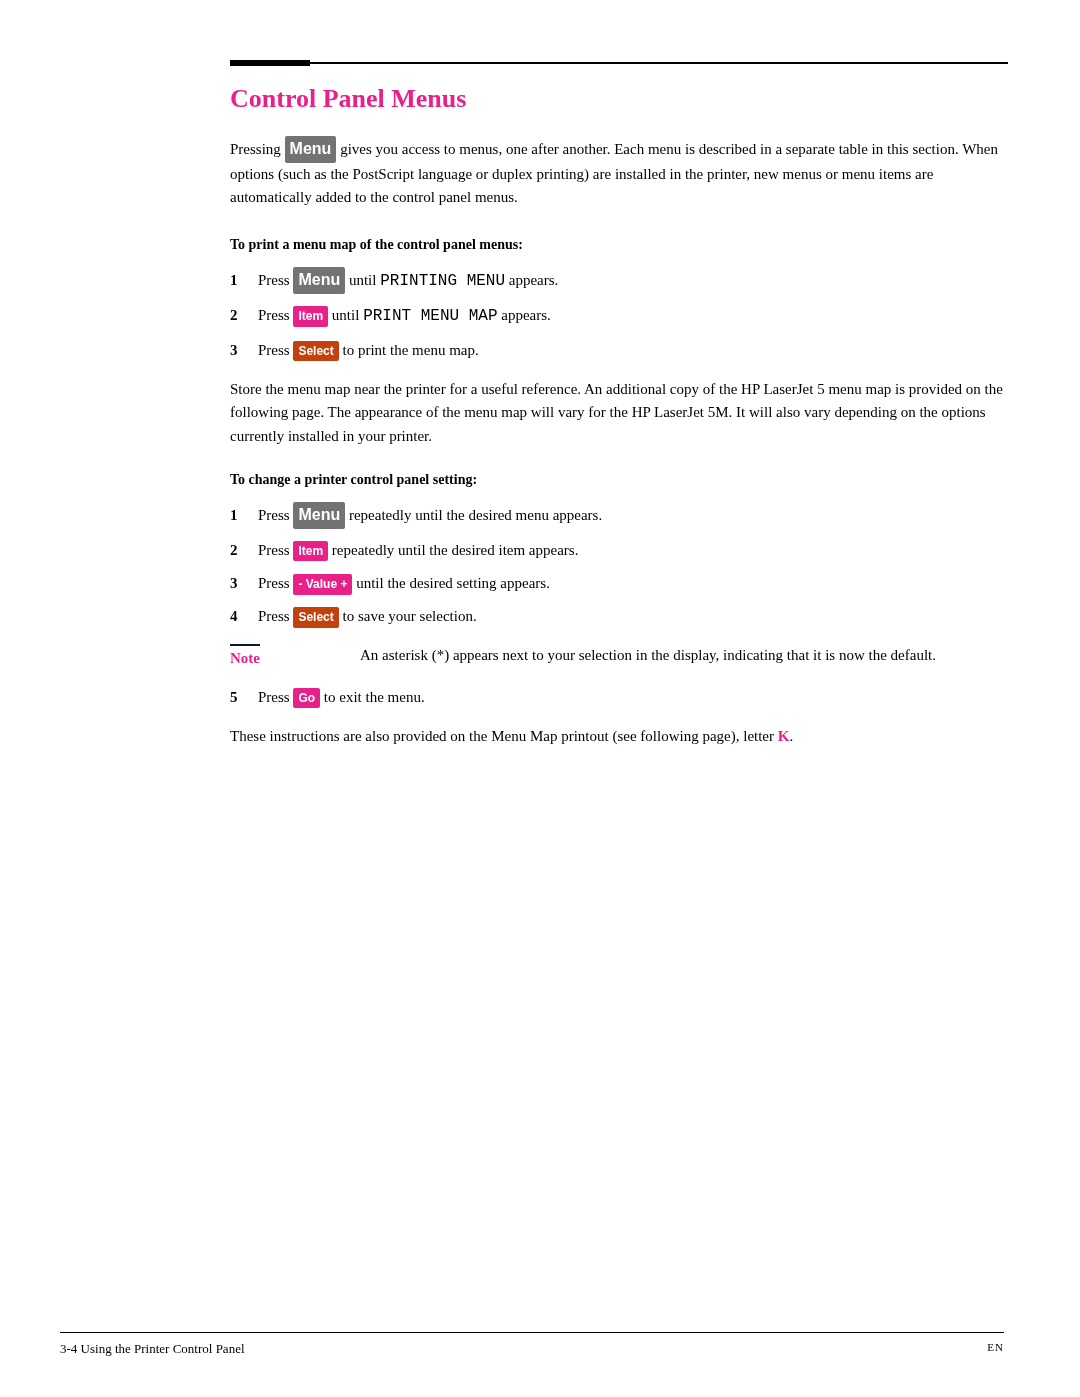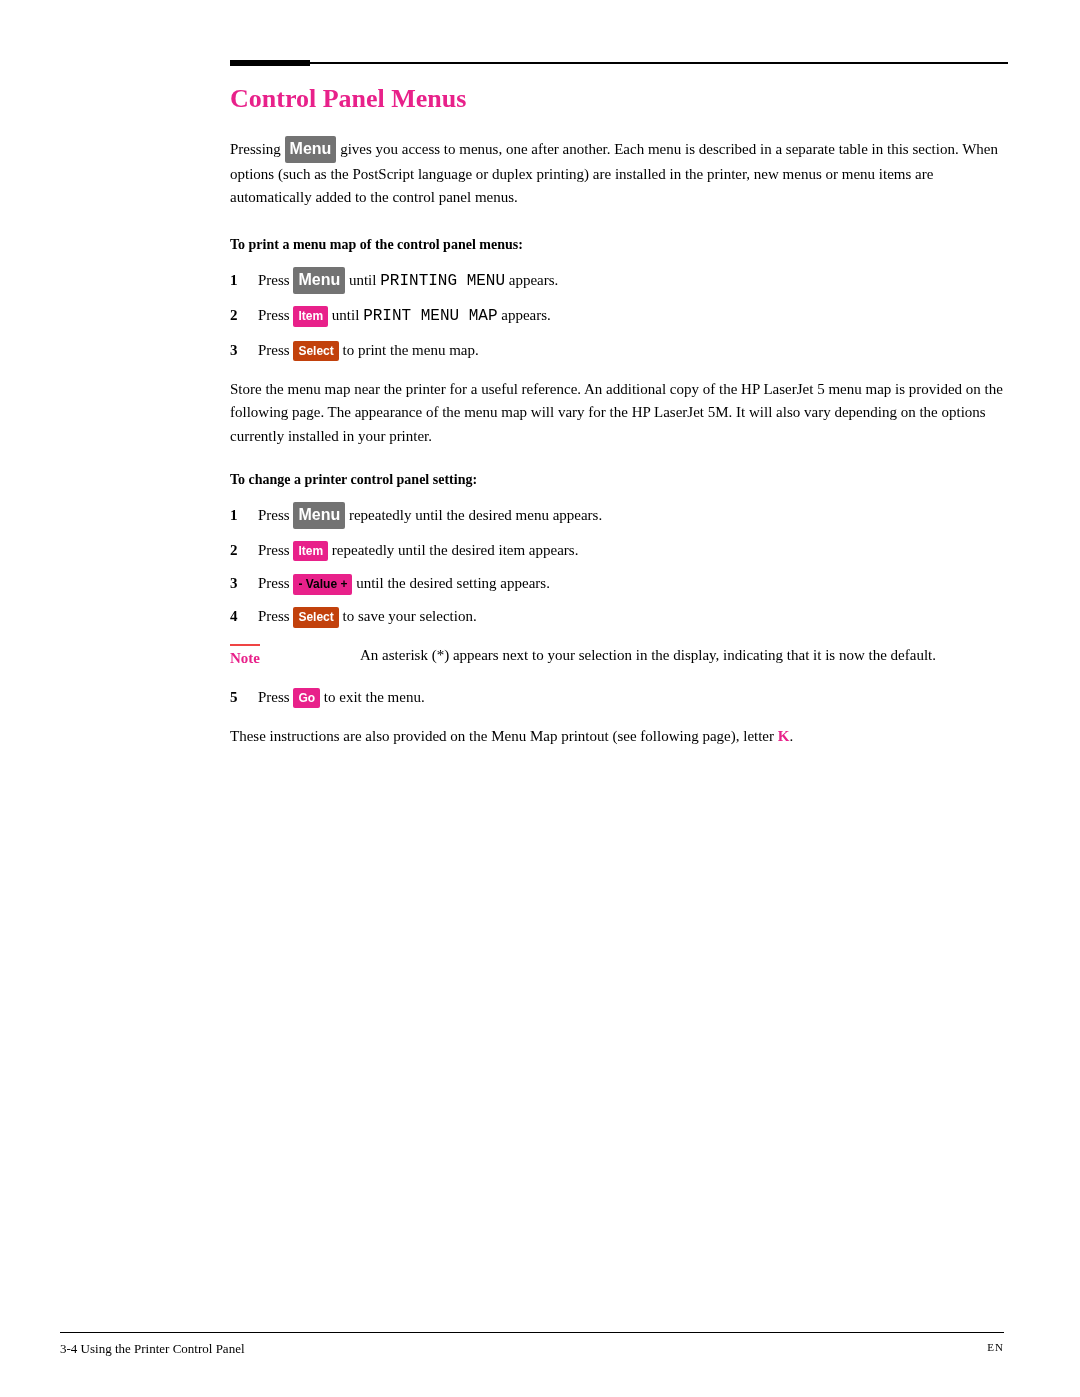--- a/index.html
+++ b/index.html
@@ -93,21 +93,21 @@
       font-size: 12px;
       font-weight: bold;
       padding: 1px 5px;
       border-radius: 2px;
       font-family: Arial, sans-serif;
     }
 
     .kbd-value {
       display: inline-block;
       background: #e8218a;
-      color: #000000;
+      color: #ffffff;
       font-size: 12px;
       font-weight: bold;
       padding: 1px 5px;
       border-radius: 2px;
       font-family: Arial, sans-serif;
     }
 
     .kbd-go {
       display: inline-block;
       background: #e8218a;
@@ -172,21 +172,21 @@
     .note-label-col {
       min-width: 130px;
       padding-right: 20px;
       flex-shrink: 0;
     }
 
     .note-label {
       font-weight: bold;
       font-size: 15px;
       color: #e8218a;
-      border-top: 2px solid #ef4444;
+      border-top: 2px solid #0f172a;
       padding-top: 4px;
       display: inline-block;
     }
 
     .note-text {
       font-size: 15px;
       line-height: 1.55;
     }
 
     .bold-k {

